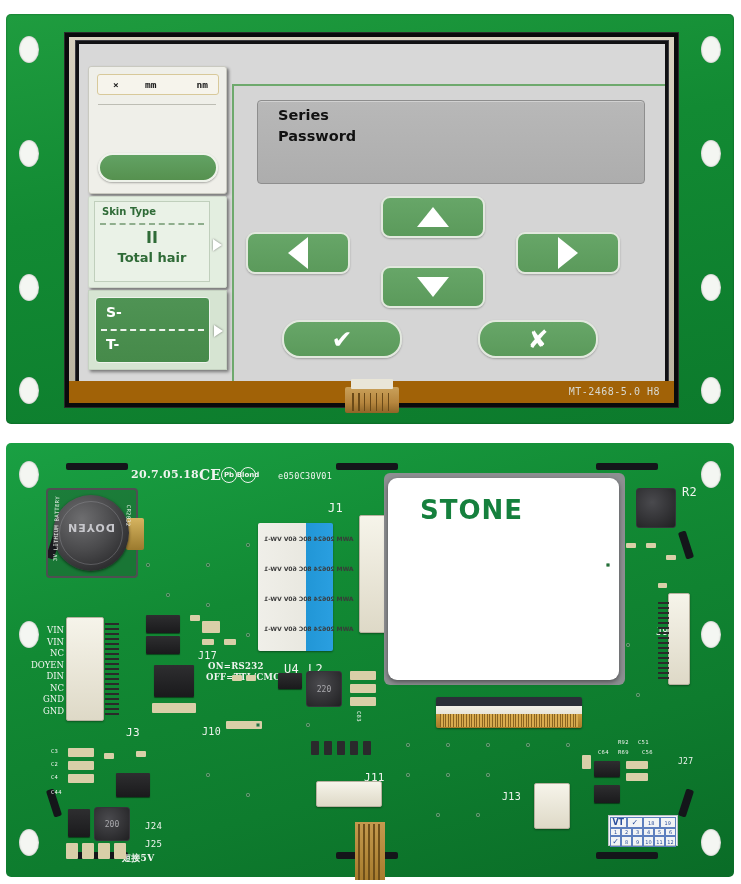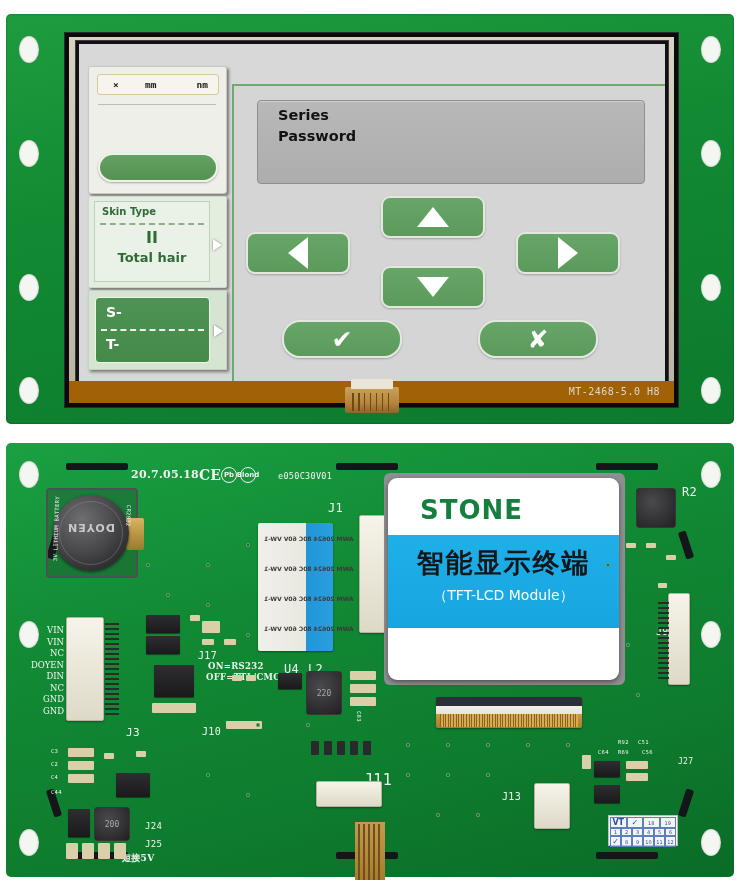--- a/index.html
+++ b/index.html
@@ -601,24 +601,20 @@
       <div class="ffc-txt" style="left:6px; top:42px;">AWM 20624 80C 60V VW-1</div>
       <div class="ffc-txt" style="left:6px; top:72px;">AWM 20624 80C 60V VW-1</div>
       <div class="ffc-txt" style="left:6px; top:102px;">AWM 20624 80C 60V VW-1</div>
     </div>
     <div class="silk" style="left:322px; top:58px;">J1</div>
     <div class="conn-white" style="left:353px; top:72px; width:32px; height:118px;"></div>
 
     <div class="stone-shield" style="left:378px; top:30px;"></div>
     <div class="stone-label" style="left:382px; top:35px;">
       <div class="stone-brand">STONE</div>
-      <div class="stone-band">
-        <div class="stone-cn">智能显示终端</div>
-        <div class="stone-sub">（TFT-LCD Module）</div>
-      </div>
     </div>
 
     <div class="ind" style="left:630px; top:45px; width:40px; height:40px;"></div>
     <div class="silk" style="left:676px; top:42px;">R2</div>
     <div class="smd" style="left:620px; top:100px; width:10px; height:5px;"></div>
     <div class="smd" style="left:640px; top:100px; width:10px; height:5px;"></div>
     <div class="smd" style="left:660px; top:112px; width:10px; height:5px;"></div>
     <div class="smd" style="left:652px; top:140px; width:9px; height:5px;"></div>
 
     <div class="pin-labels" style="top:182px;">
@@ -645,21 +641,21 @@
     <div class="smd" style="left:196px; top:178px; width:18px; height:12px;"></div>
     <div class="smd" style="left:196px; top:196px; width:12px; height:6px;"></div>
     <div class="smd" style="left:218px; top:196px; width:12px; height:6px;"></div>
     <div class="smd" style="left:146px; top:260px; width:44px; height:10px;"></div>
     <div class="silk" style="left:196px; top:283px; font-size:10px;">J10</div>
     <div class="smd" style="left:220px; top:278px; width:36px; height:8px;"></div>
 
     <div class="silk" style="left:278px; top:219px;">U4</div>
     <div class="silk" style="left:302px; top:219px;">L2</div>
     <div class="chip" style="left:272px; top:230px; width:24px; height:16px;"></div>
-    <div class="ind" style="left:300px; top:228px; width:36px; height:44px;">220</div>
+    <div class="ind" style="left:300px; top:228px; width:36px; height:36px;">220</div>
     <div class="smd" style="left:344px; top:228px; width:26px; height:9px;"></div>
     <div class="smd" style="left:344px; top:241px; width:26px; height:9px;"></div>
     <div class="smd" style="left:344px; top:254px; width:26px; height:9px;"></div>
     <div class="smd" style="left:226px; top:232px; width:10px; height:6px;"></div>
     <div class="smd" style="left:240px; top:232px; width:10px; height:6px;"></div>
     <div class="silk tiny" style="left:350px; top:268px; writing-mode:vertical-rl;">C83</div>
 
     <div class="lcd-conn" style="left:430px; top:254px;">
       <div class="pins"></div>
     </div>
@@ -686,21 +682,21 @@
     <div class="smd" style="left:60px; top:400px; width:12px; height:16px;"></div>
     <div class="smd" style="left:76px; top:400px; width:12px; height:16px;"></div>
     <div class="smd" style="left:92px; top:400px; width:12px; height:16px;"></div>
     <div class="smd" style="left:108px; top:400px; width:12px; height:16px;"></div>
 
     <div class="smd dark" style="left:305px; top:298px; width:8px; height:14px;"></div>
     <div class="smd dark" style="left:318px; top:298px; width:8px; height:14px;"></div>
     <div class="smd dark" style="left:331px; top:298px; width:8px; height:14px;"></div>
     <div class="smd dark" style="left:344px; top:298px; width:8px; height:14px;"></div>
     <div class="smd dark" style="left:357px; top:298px; width:8px; height:14px;"></div>
-    <div class="silk" style="left:358px; top:328px; font-size:15px;">J11</div>
+    <div class="silk" style="left:358px; top:328px; font-size:11px;">J11</div>
     <div class="conn-white" style="left:310px; top:338px; width:66px; height:26px;"></div>
 
     <div class="silk" style="left:496px; top:348px; font-size:10px;">J13</div>
     <div class="conn-white" style="left:528px; top:340px; width:36px; height:46px;"></div>
     <div class="chip" style="left:588px; top:342px; width:26px; height:18px;"></div>
     <div class="chip" style="left:588px; top:318px; width:26px; height:16px;"></div>
     <div class="silk tiny" style="left:612px; top:296px;">R92</div>
     <div class="silk tiny" style="left:632px; top:296px;">C51</div>
     <div class="silk tiny" style="left:592px; top:306px;">C64</div>
     <div class="silk tiny" style="left:612px; top:306px;">R69</div>

